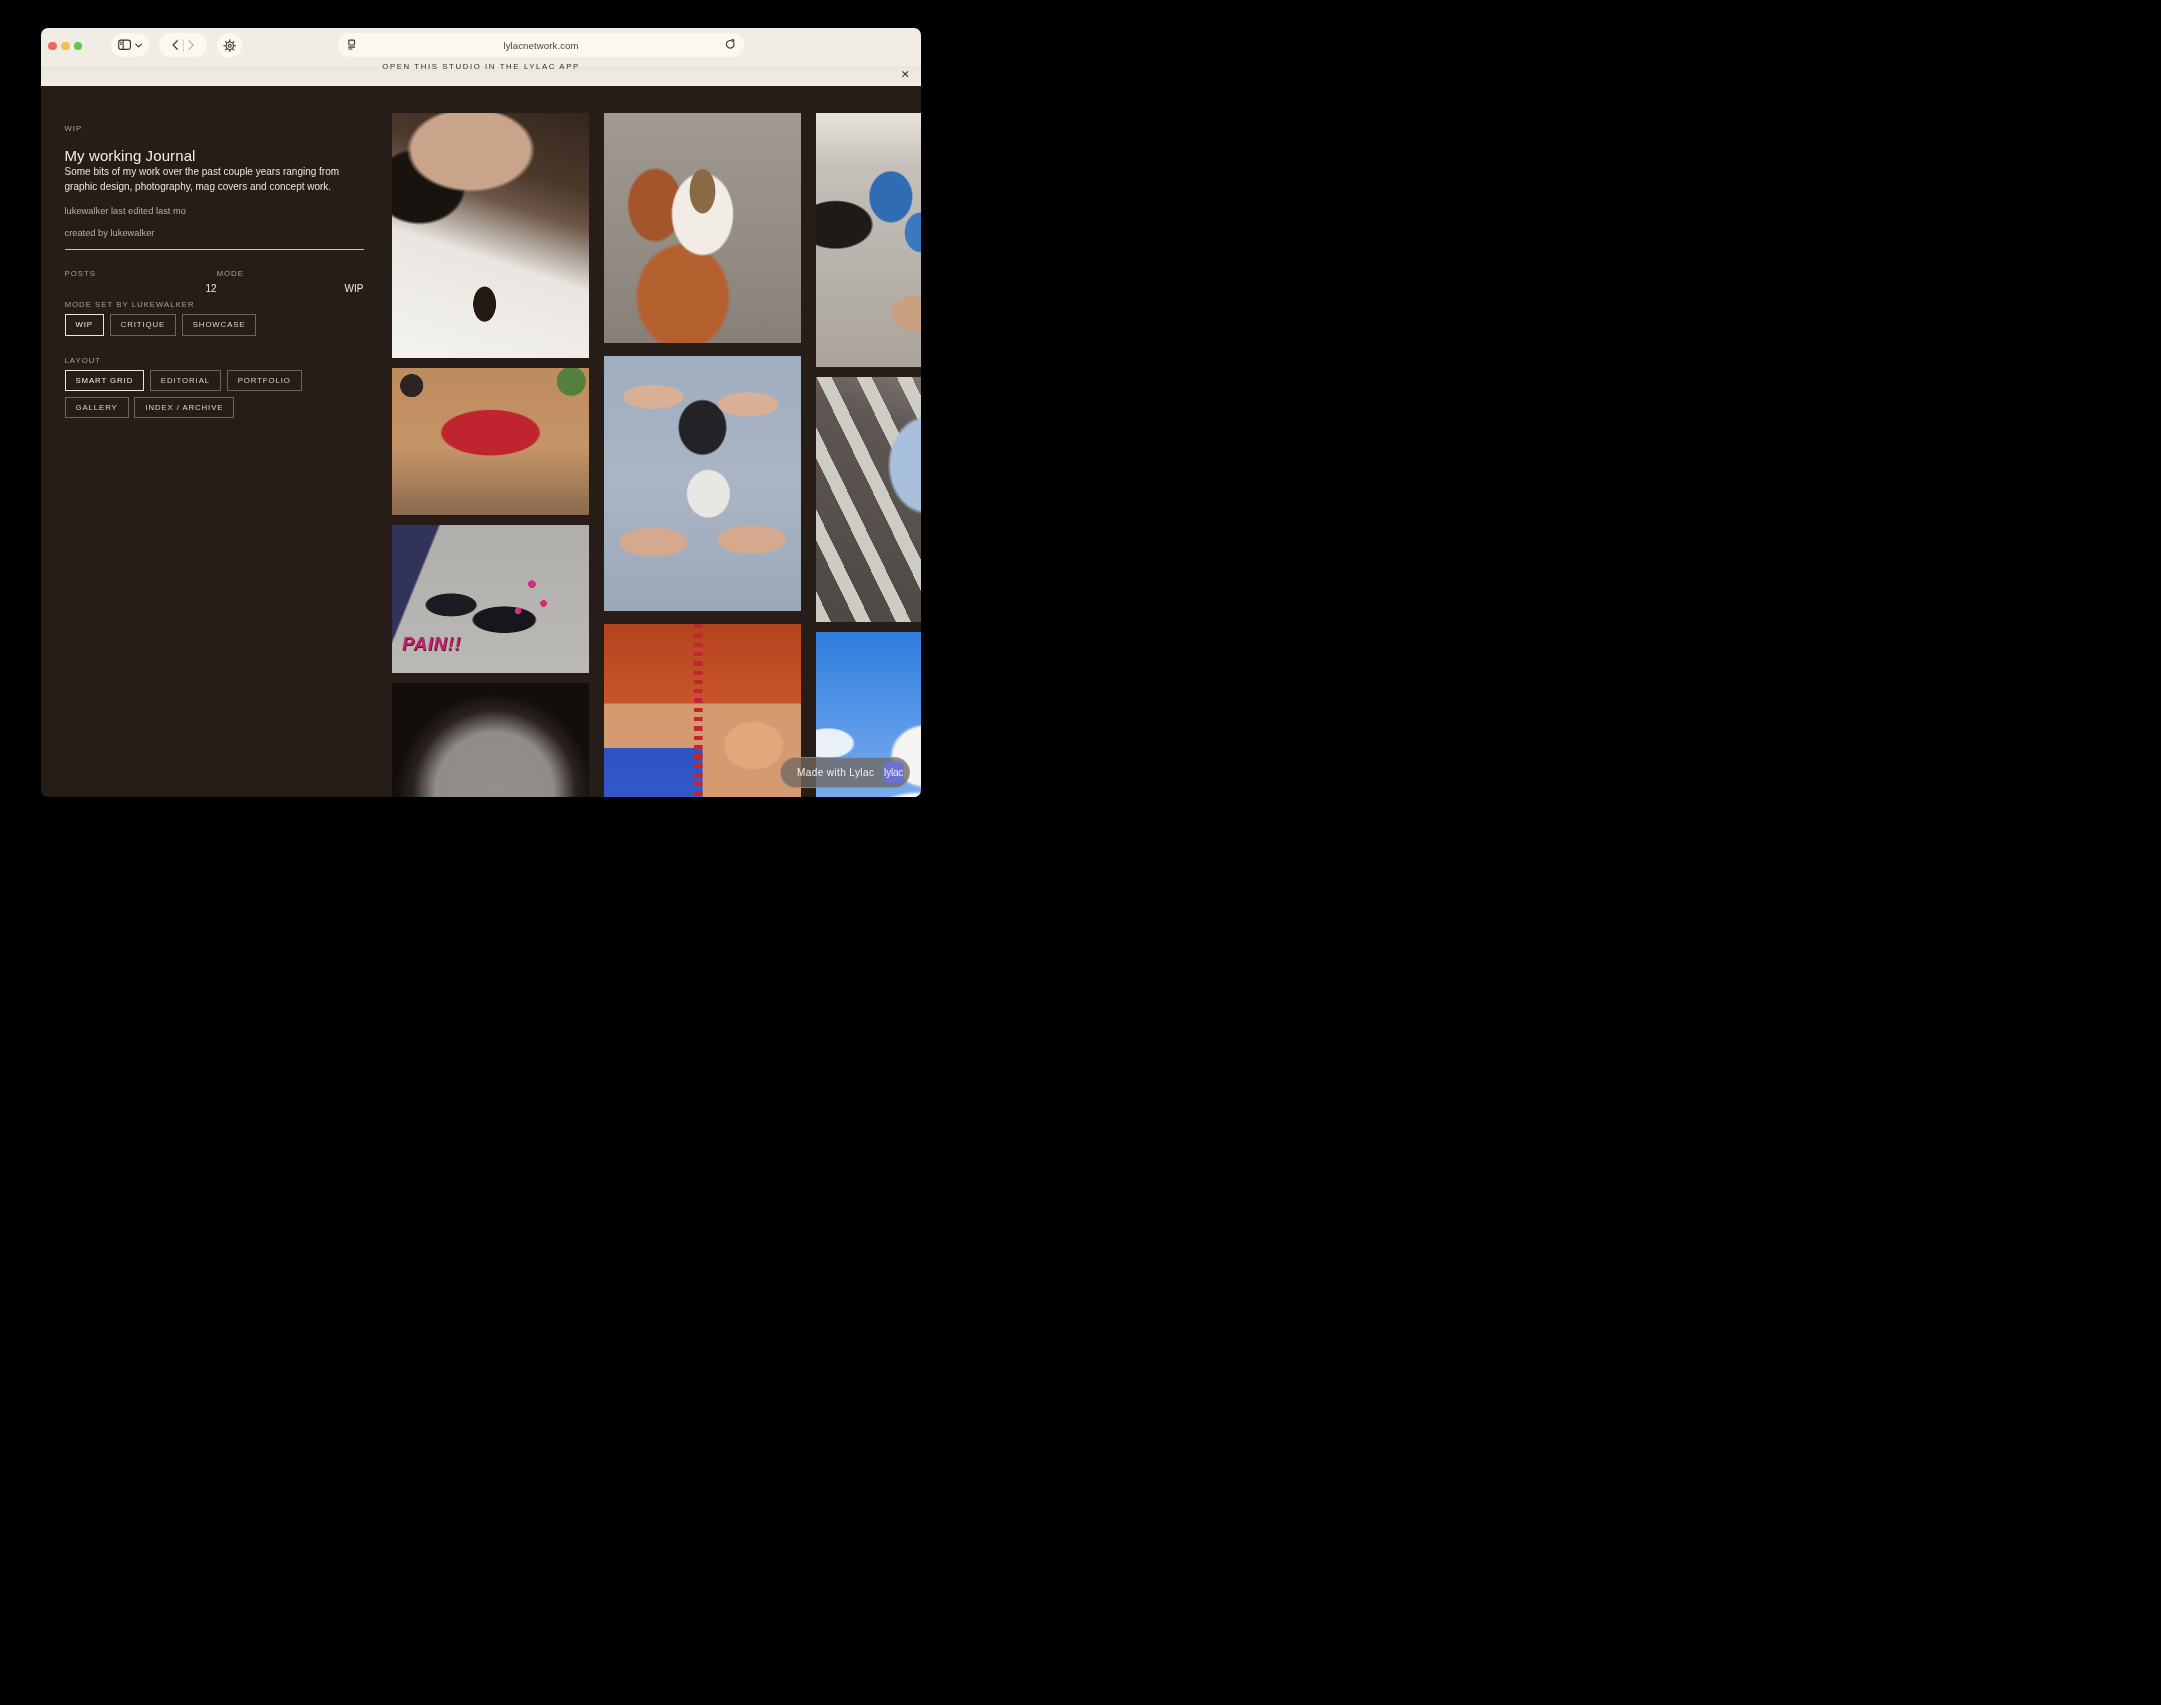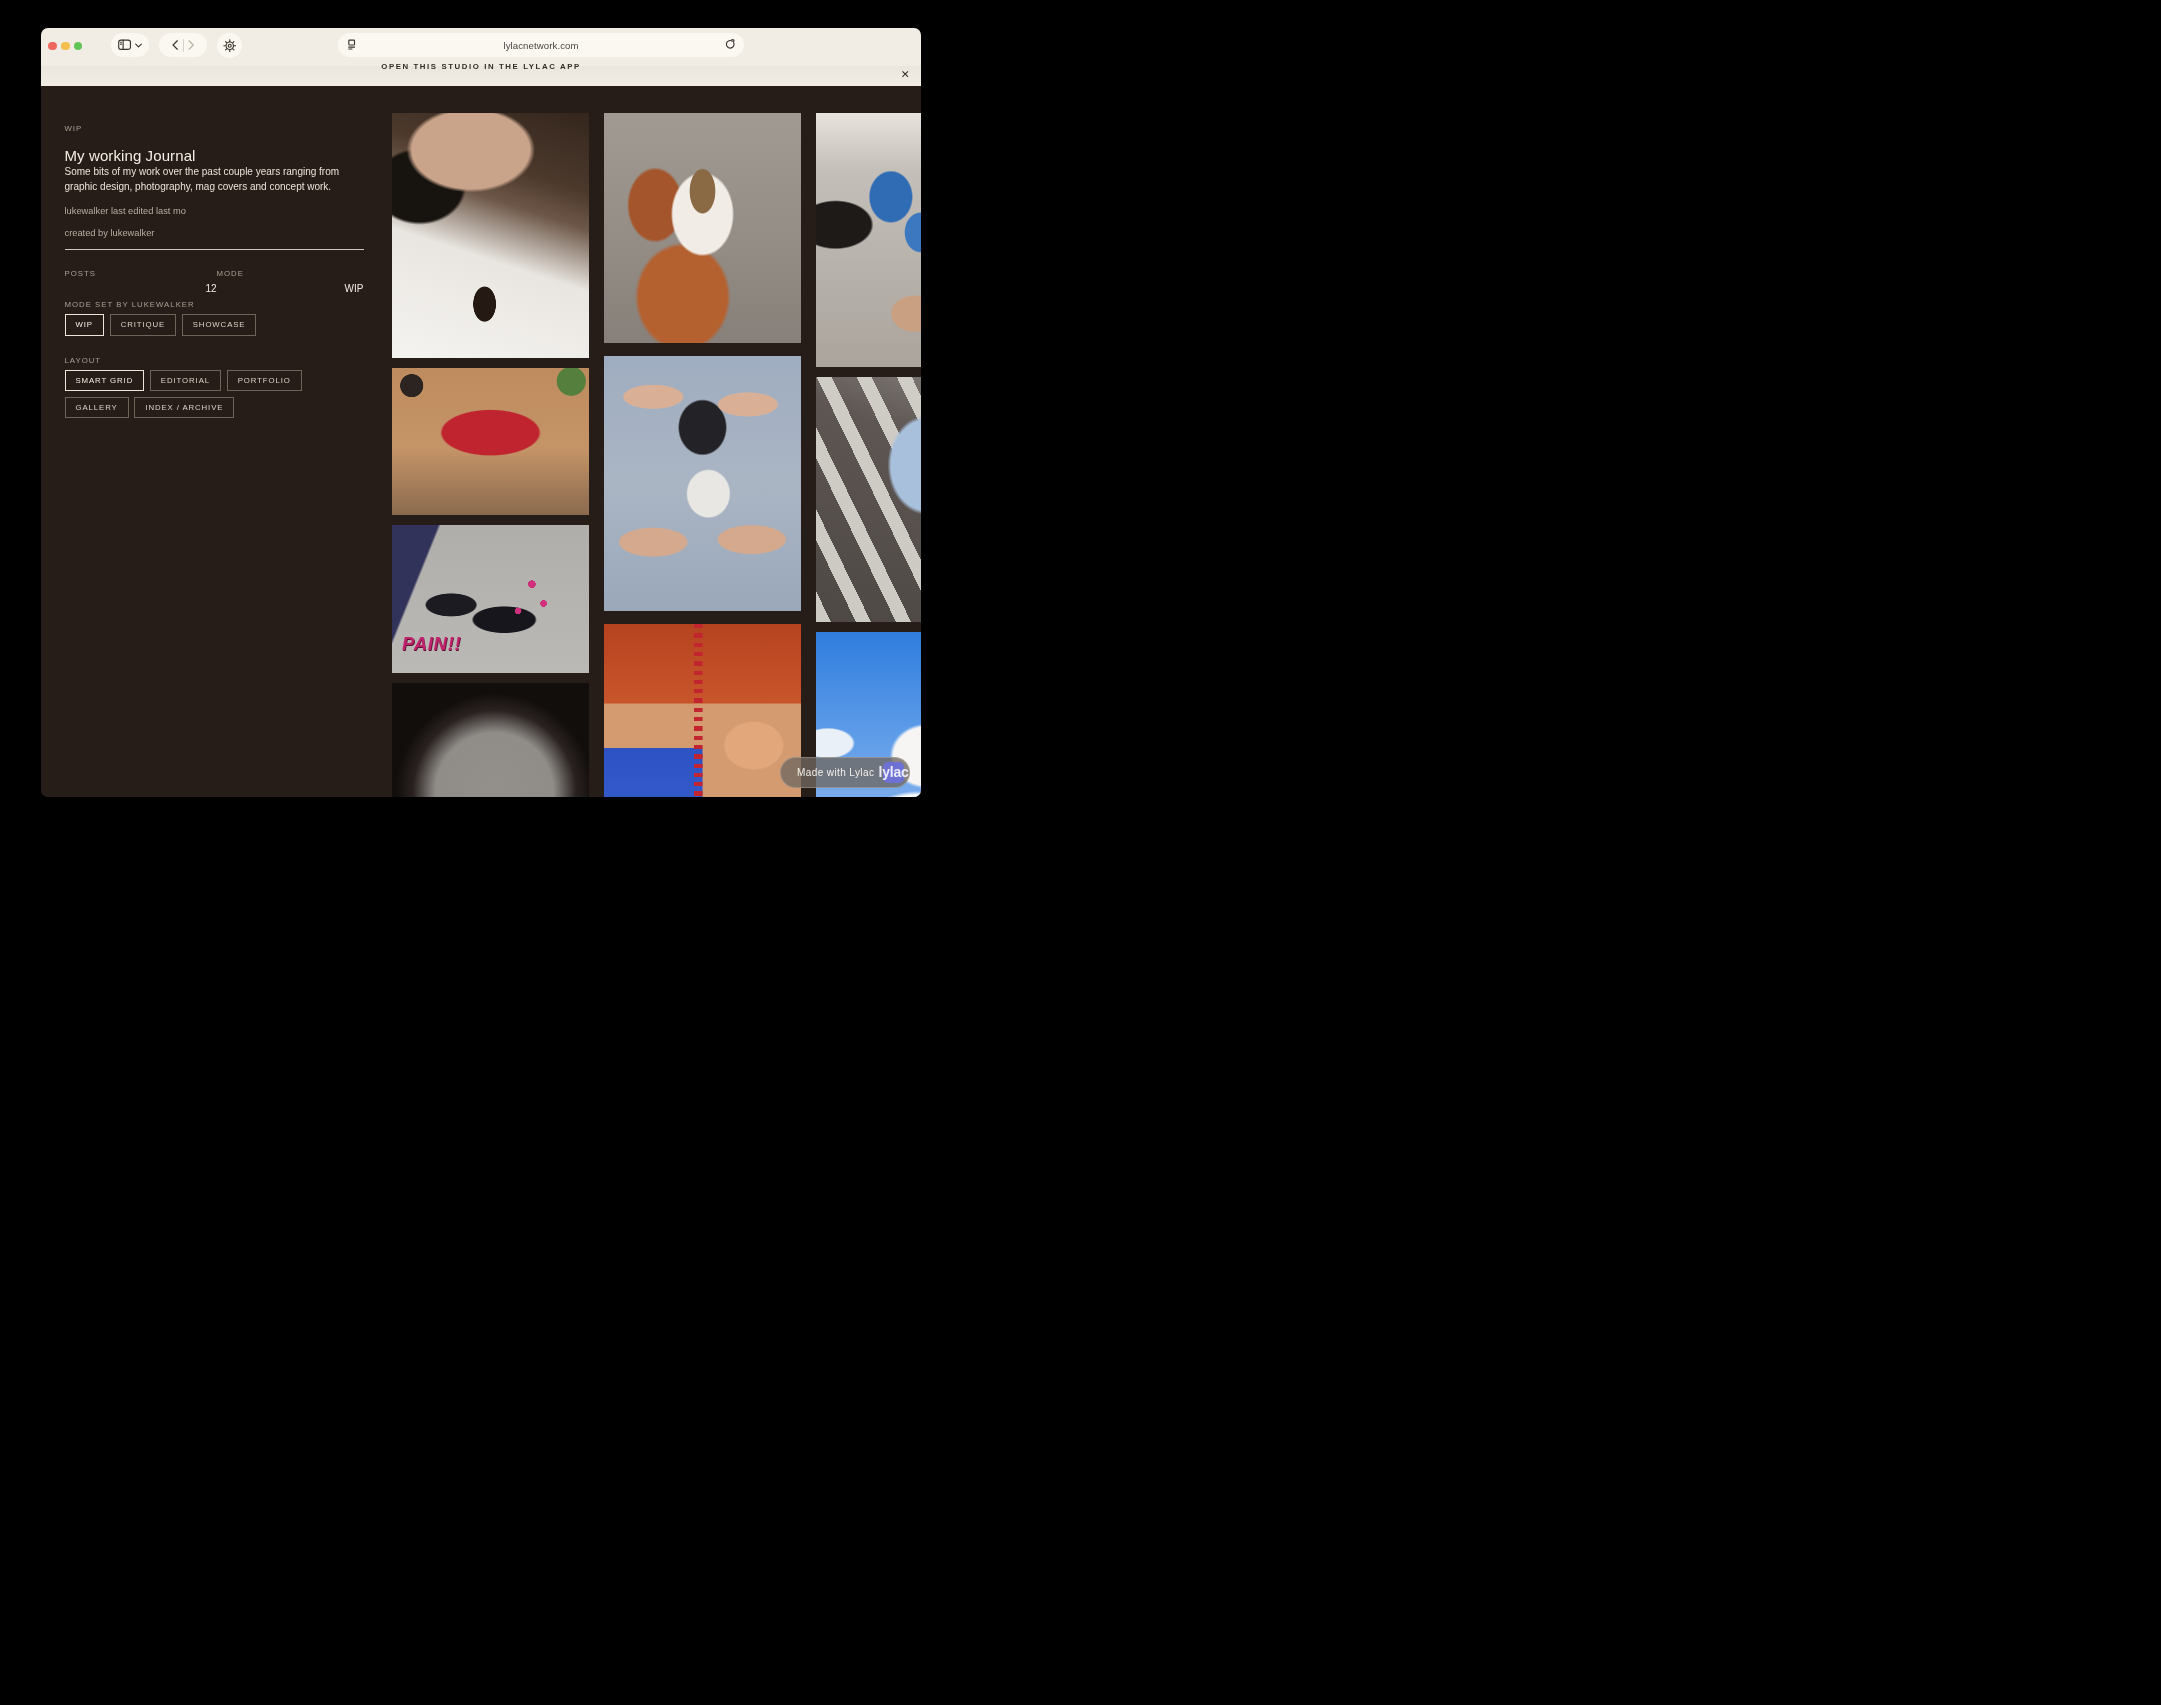--- a/index.html
+++ b/index.html
@@ -33,21 +33,21 @@
   .right-pill { left:911px; width:78px; justify-content:space-between; padding:0 10.7px; }
   svg.glyph { stroke:#3a342c; fill:none; stroke-width:1.6; stroke-linecap:round; stroke-linejoin:round; }
   svg.glyph.dim { stroke:#b9b3a6; }
   
   .banner {
     position:absolute; left:0; top:38px; right:0; height:20.7px;
     background:linear-gradient(180deg,#eae6dd,#f2eee5);
     display:flex; align-items:center; justify-content:center;
   }
   .banner-link {
-    font-size:7.8px; font-weight:bold; letter-spacing:1.6px; color:#342c24;
+    font-size:7.8px; font-weight:normal; letter-spacing:1.6px; color:#342c24;
     border-bottom:1.1px solid #4c443a; padding-bottom:19px; cursor:pointer;
   }
   .banner-close { position:absolute; right:11.4px; top:2.1px; font-size:10.7px; color:#342c24; cursor:pointer; }
   
   .content { position:absolute; left:0; top:58px; right:0; bottom:0; background:#271d18; }
   .side { position:absolute; left:23.5px; top:0; width:299px; color:#eae4da; }
   .side-label { font-size:7.8px; letter-spacing:1px; color:#aaa095; }
   .wip-label { margin-top:38px; }
   .page-title { margin-top:14.3px; font-size:15px; font-weight:500; color:#f3eee5; letter-spacing:0.1px; }
   .desc { margin-top:0; font-size:10px; line-height:15px; color:#e9e3d9; }
@@ -78,21 +78,21 @@
   
   .badge {
     position:absolute; right:10.7px; bottom:9.3px; height:31px; border-radius:15.7px;
     background:rgba(112,104,96,.78); border:0.7px solid rgba(205,199,190,.35);
     display:flex; align-items:center; gap:8.6px; padding:0 5px 0 15.7px; z-index:5; cursor:pointer;
   }
   .badge-text { font-size:10px; color:#f4f1ec; letter-spacing:0.4px; }
   .badge-logo {
     width:21.4px; height:21.4px; border-radius:5px; background:#6e71d4;
     display:flex; align-items:center; justify-content:center;
-    color:#eceafb; font-size:14px; font-weight:bold; letter-spacing:-0.2px;
+    color:#eceafb; font-size:10px; font-weight:normal; letter-spacing:-0.2px;
   }
 </style>
 </head>
 <body>
 
 <div>
   <div class="window">
 
     <div class="toolbar">
       <div class="lights">

